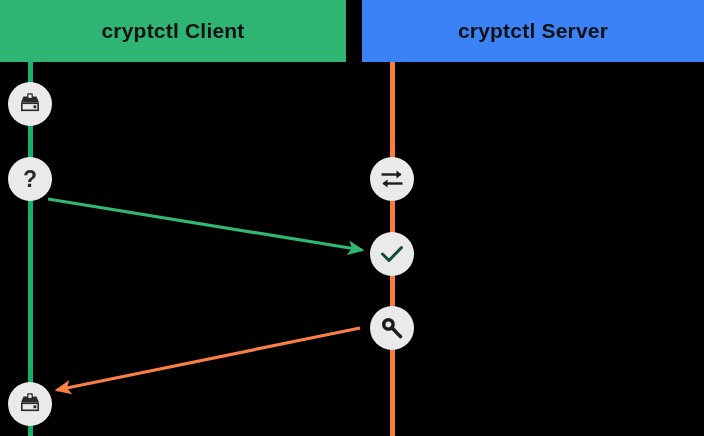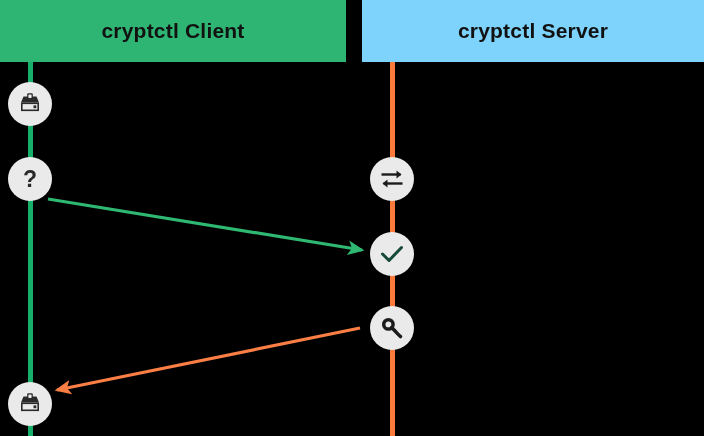--- a/index.html
+++ b/index.html
@@ -36,21 +36,21 @@
     white-space: nowrap;
   }
   #client-header {
     left: 0;
     width: 346px;
     background: #2fb573;
   }
   #server-header {
     left: 362px;
     width: 342px;
-    background: #7dd3fc;
+    background: #3b82f6;
   }
   .lifeline {
     position: absolute;
     top: 62px;
     bottom: 0;
     width: 5px;
   }
   #client-lifeline {
     left: 28px;
     background: #16b06b;

